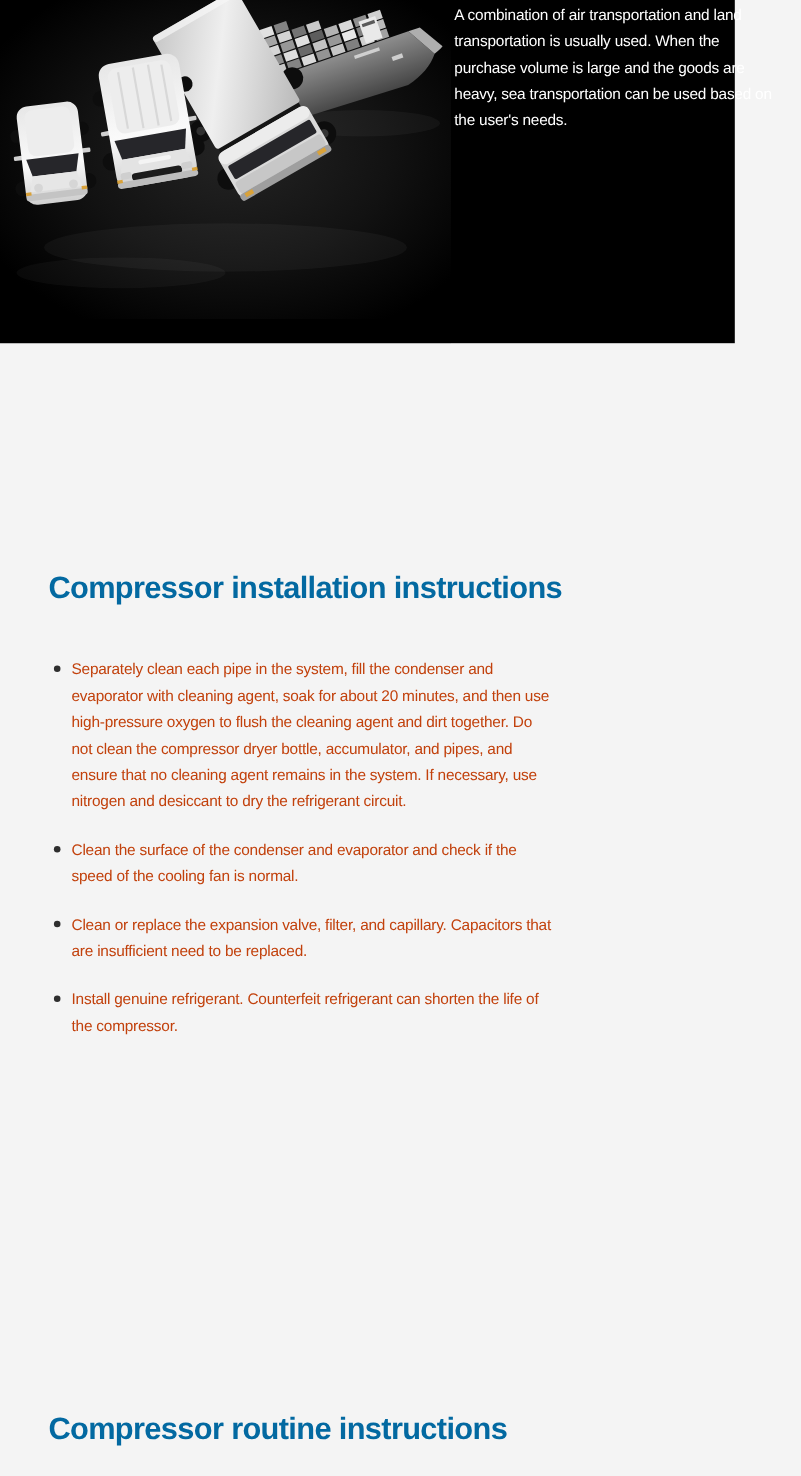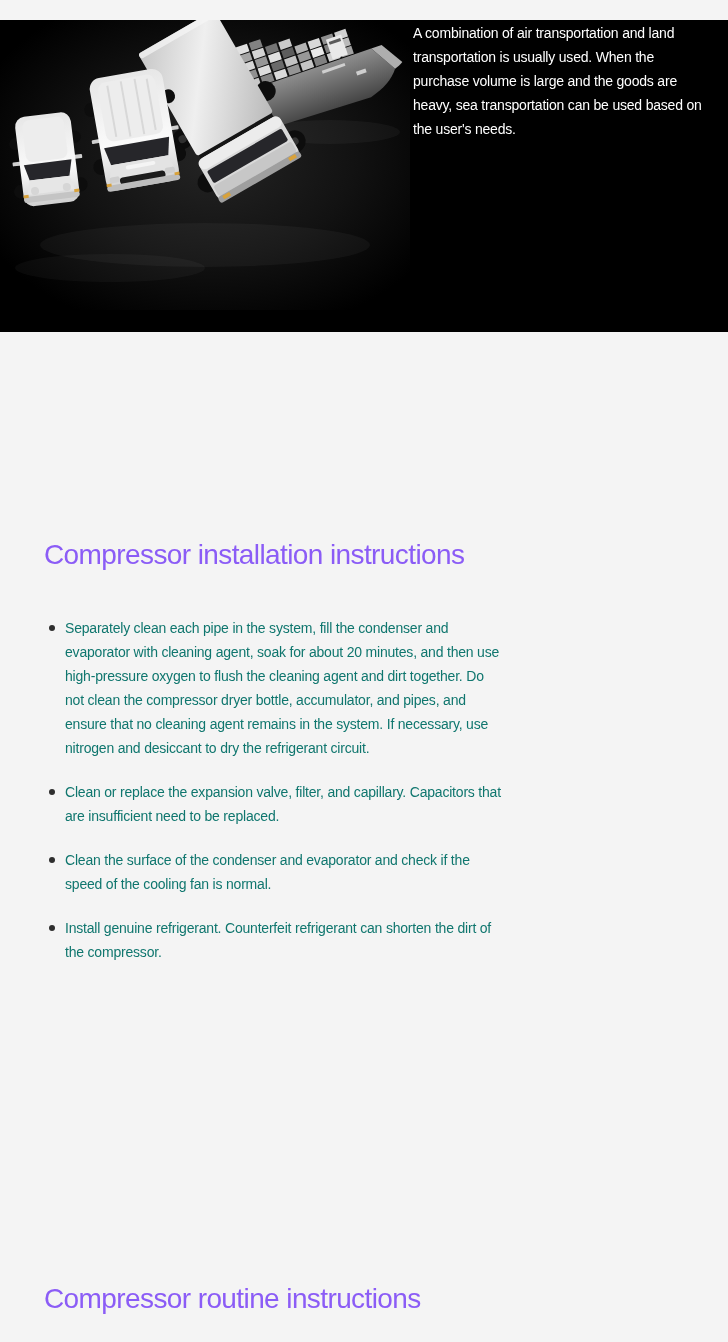--- a/index.html
+++ b/index.html
@@ -11,24 +11,23 @@
     position: relative;
     width: 728px;
     height: 1342px;
     margin: 0 auto;
     background: #f4f4f4;
     overflow: hidden;
   }
   
   .hero {
     position: relative;
-    width: 728px;
+    width: 668px;
     height: 312px;
     background: #000;
-    margin-top: 20px;
   }
   .hero-art {
     position: absolute;
     left: 0;
     top: 0;
     display: block;
   }
   .hero-text {
     position: absolute;
     left: 413px;
@@ -41,38 +40,38 @@
     color: #ffffff;
   }
   
   .section-install {
     padding: 206px 44px 0 44px;
   }
   .section-heading {
     margin: 0;
     font-size: 28px;
     line-height: 34px;
-    font-weight: 400;
+    font-weight: 700;
     letter-spacing: -0.6px;
-    color: #8b5cf6;
+    color: #0369a1;
   }
   .bullet-list {
     list-style: none;
     margin: 44px 0 0 0;
     padding: 0;
     width: 458px;
   }
   .bullet-list li {
     position: relative;
     padding-left: 21px;
     margin: 0 0 20px 0;
     font-size: 14px;
     line-height: 24px;
     letter-spacing: -0.2px;
-    color: #0f766e;
+    color: #c2410c;
   }
   .bullet-list li:last-child { margin-bottom: 0; }
   .bullet-list li::before {
     content: "";
     position: absolute;
     left: 5px;
     top: 9px;
     width: 6px;
     height: 6px;
     border-radius: 50%;
@@ -242,23 +241,23 @@
       </g>
     </svg>
 
     <p class="hero-text">A combination of air transportation and land transportation is usually used. When the purchase volume is large and the goods are heavy, sea transportation can be used based on the user's needs.</p>
   </section>
 
   <section class="section-install">
     <h2 class="section-heading">Compressor installation instructions</h2>
     <ul class="bullet-list">
       <li>Separately clean each pipe in the system, fill the condenser and evaporator with cleaning agent, soak for about 20 minutes, and then use high-pressure oxygen to flush the cleaning agent and dirt together. Do not clean the compressor dryer bottle, accumulator, and pipes, and ensure that no cleaning agent remains in the system. If necessary, use nitrogen and desiccant to dry the refrigerant circuit.</li>
+      <li>Clean the surface of the condenser and evaporator and check if the speed of the cooling fan is normal.</li>
       <li>Clean or replace the expansion valve, filter, and capillary. Capacitors that are insufficient need to be replaced.</li>
-      <li>Clean the surface of the condenser and evaporator and check if the speed of the cooling fan is normal.</li>
-      <li>Install genuine refrigerant. Counterfeit refrigerant can shorten the dirt of the compressor.</li>
+      <li>Install genuine refrigerant. Counterfeit refrigerant can shorten the life of the compressor.</li>
     </ul>
   </section>
 
   <section class="section-maint">
     <h2 class="section-heading">Compressor routine instructions</h2>
   </section>
 
 </div>
 
 </body></html>

